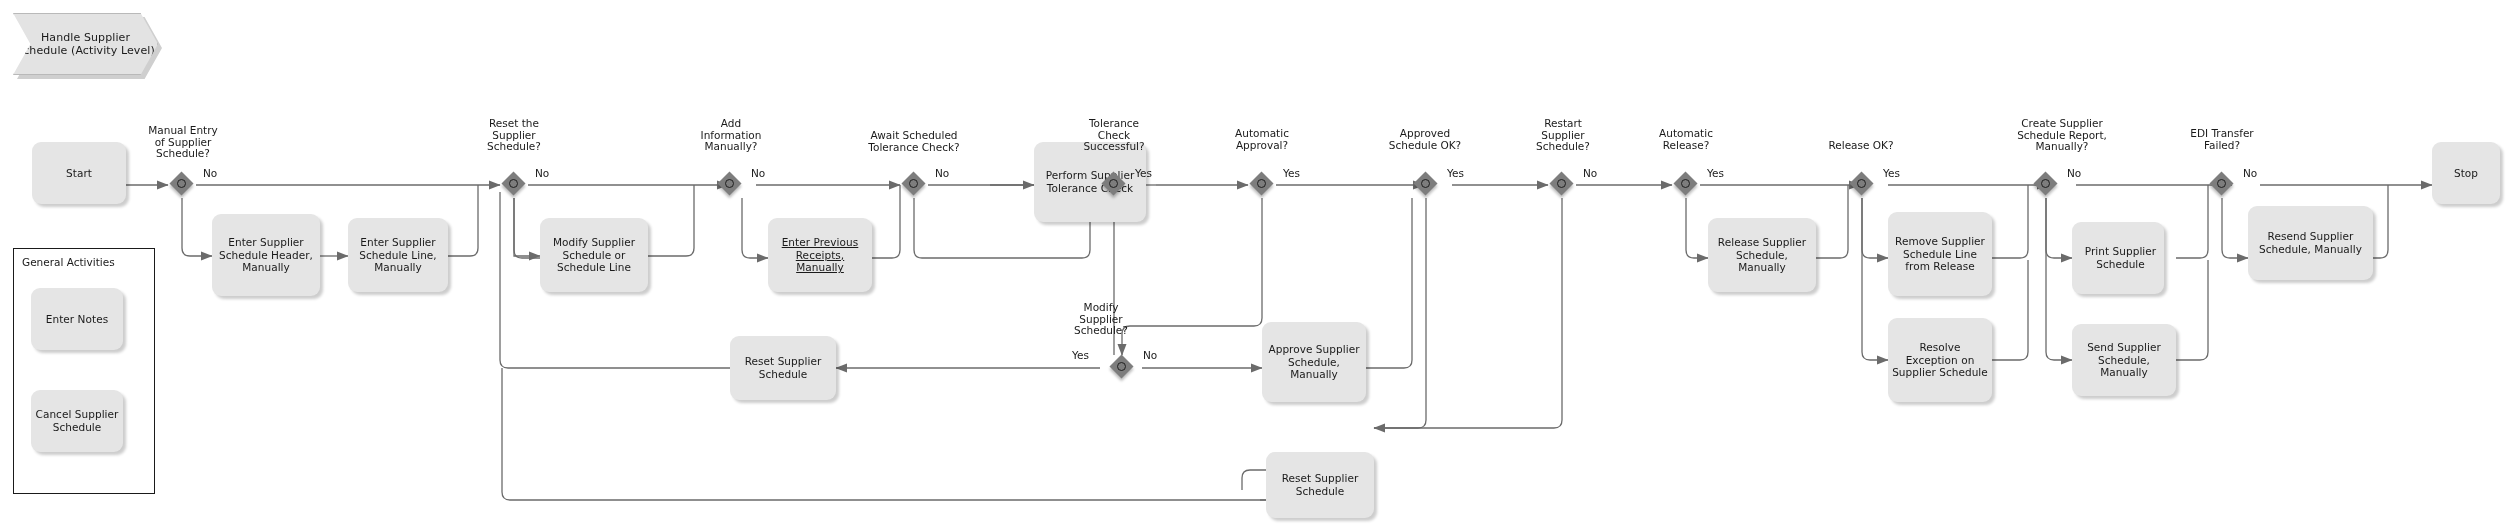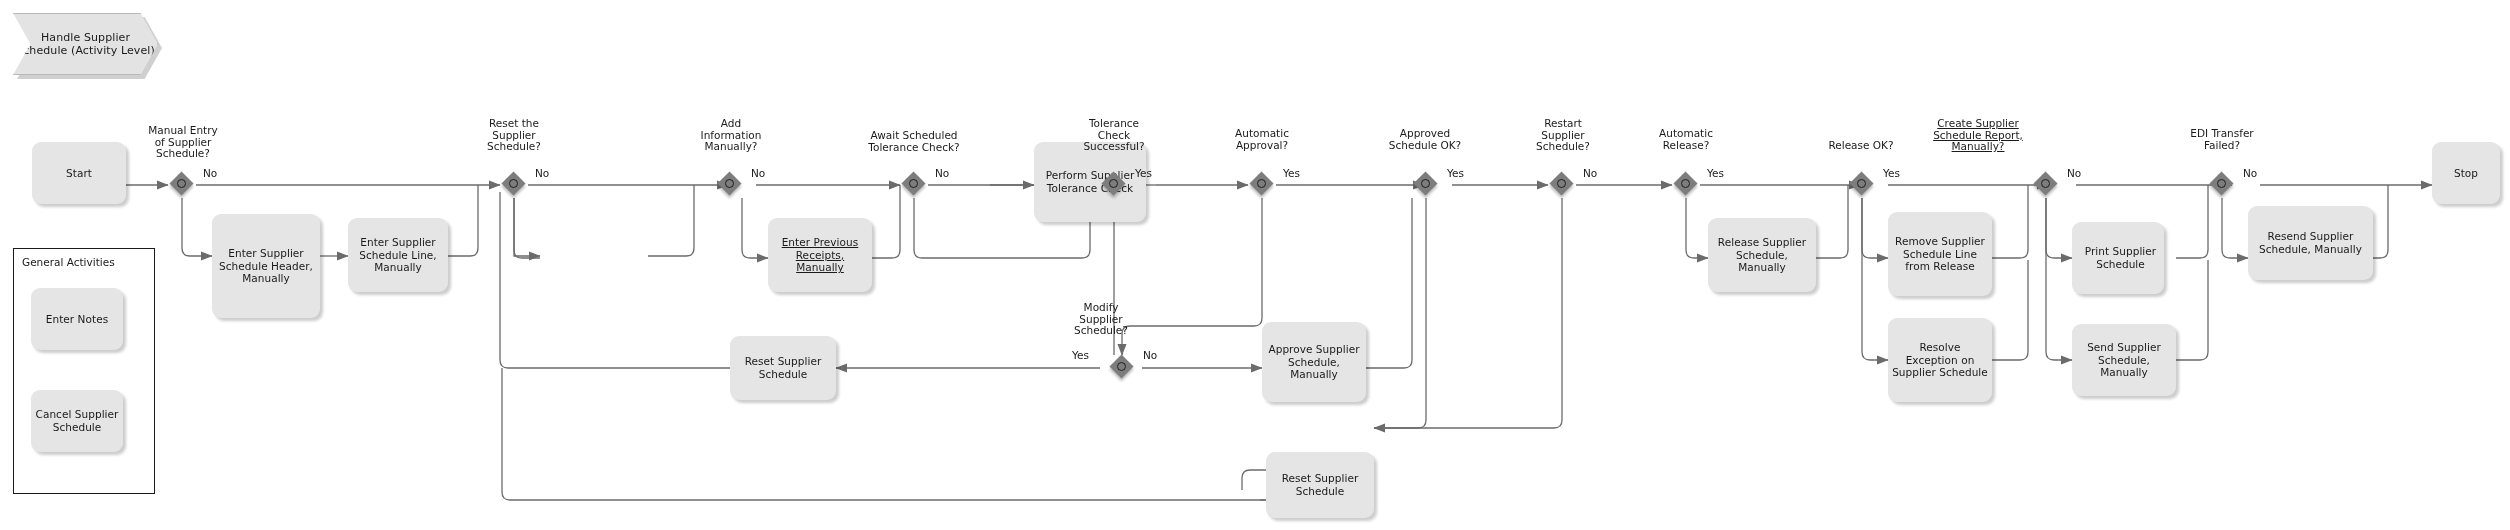--- a/index.html
+++ b/index.html
@@ -220,33 +220,38 @@
   </div>
   <div class="task" style="left:31px;top:390px;width:92px;height:62px;">
     <span class="task-label">Cancel Supplier
 Schedule</span>
   </div>
 
   <div class="task" style="left:32px;top:142px;width:94px;height:62px;">
     <span class="task-label">Start</span>
   </div>
 
-  <div class="task" style="left:212px;top:214px;width:108px;height:104px;">
+  <div class="task" style="left:212px;top:214px;width:108px;height:82px;">
     <span class="task-label">Enter Supplier
 Schedule
 Header,
 Manually</span>
   </div>
 
   <div class="task" style="left:348px;top:218px;width:100px;height:74px;">
     <span class="task-label">Enter Supplier
 Schedule Line,
 Manually</span>
   </div>
 
+  <div class="task" style="left:540px;top:218px;width:108px;height:74px;">
+    <span class="task-label">Modify Supplier
+Schedule or
+Schedule Line</span>
+  </div>
 
   <div class="task" style="left:768px;top:218px;width:104px;height:74px;text-decoration:underline;">
     <span class="task-label">Enter Previous
 Receipts,
 Manually</span>
   </div>
 
   <div class="task" style="left:1034px;top:142px;width:112px;height:80px;">
     <span class="task-label">Perform
 Supplier
@@ -398,21 +403,21 @@
   </div>
   <div class="edge-label" style="left:1707px;top:167px;">Yes</div>
 
   <div class="gw-title" style="left:1796px;top:140px;width:130px;">Release OK?</div>
   <div class="gateway" style="left:1851px;top:173px;">
     <div class="diamond"></div>
     <div class="ring"></div>
   </div>
   <div class="edge-label" style="left:1883px;top:167px;">Yes</div>
 
-  <div class="gw-title" style="left:1900px;top:118px;width:156px;text-decoration:underline;">Create Supplier
+  <div class="gw-title" style="left:1984px;top:118px;width:156px;">Create Supplier
 Schedule Report,
 Manually?</div>
   <div class="gateway" style="left:2035px;top:173px;">
     <div class="diamond"></div>
     <div class="ring"></div>
   </div>
   <div class="edge-label" style="left:2067px;top:167px;">No</div>
 
   <div class="gw-title" style="left:2160px;top:128px;width:124px;">EDI Transfer
 Failed?</div>

